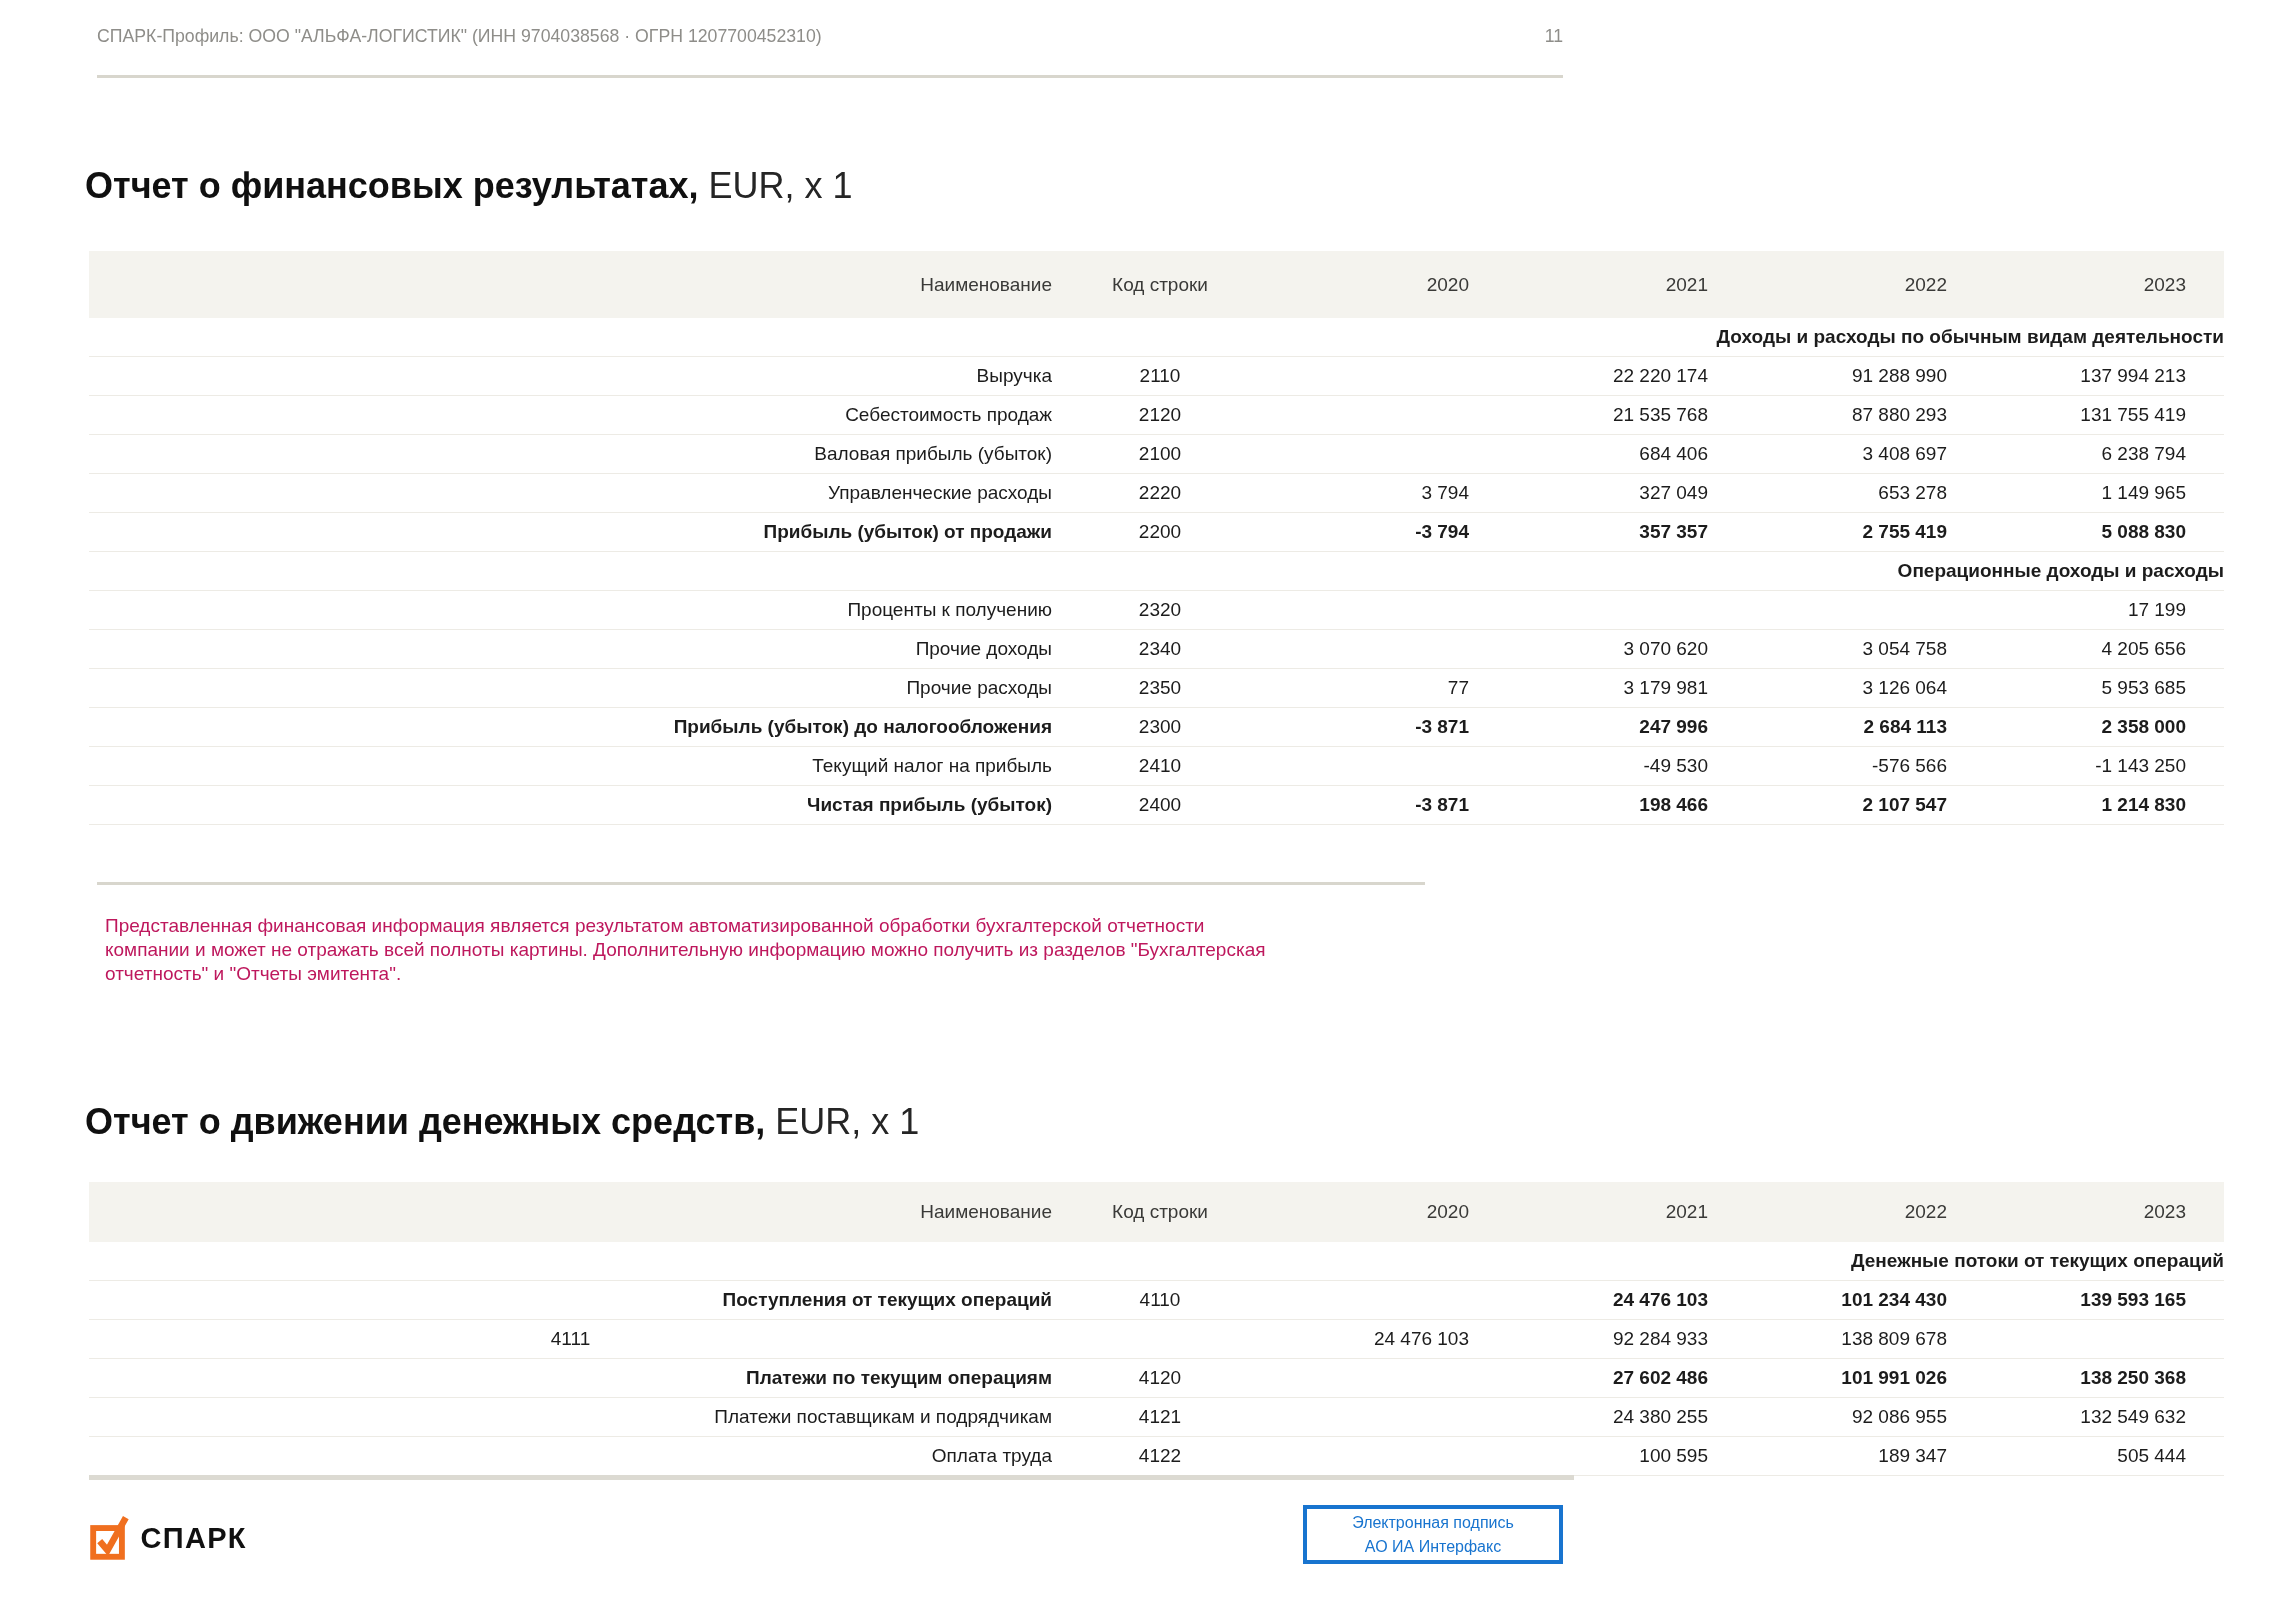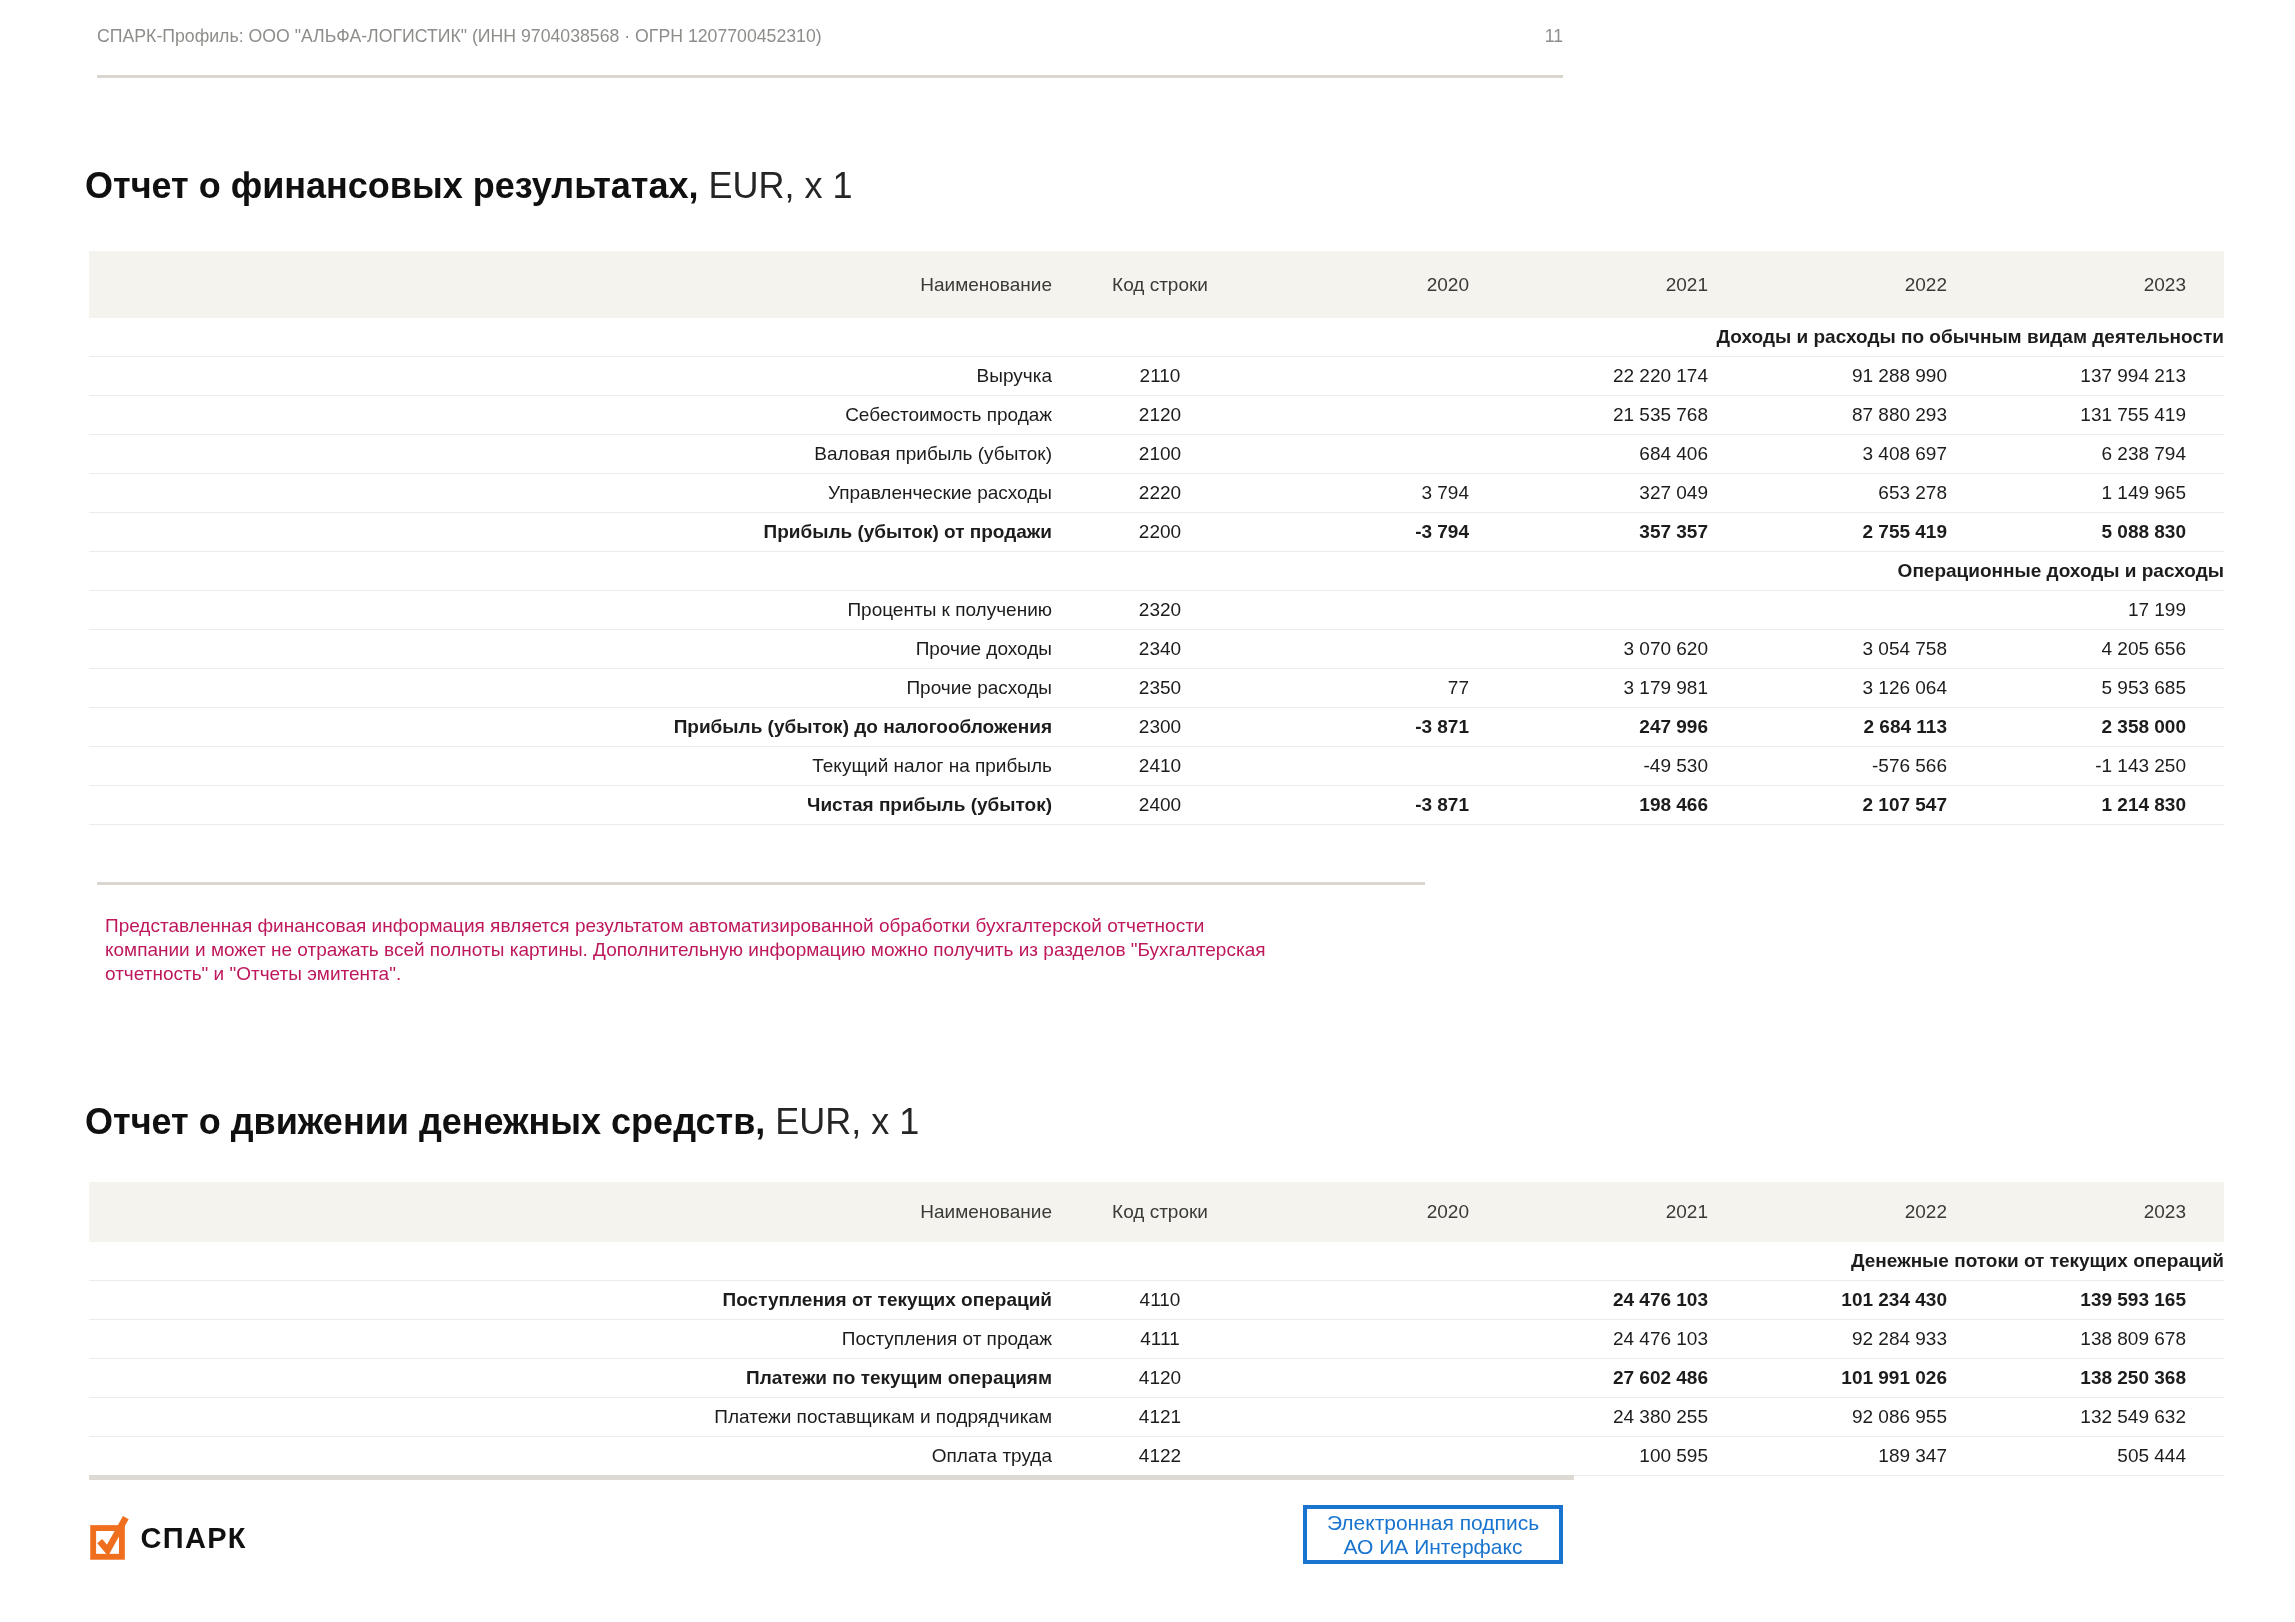--- a/index.html
+++ b/index.html
@@ -70,21 +70,21 @@
   
   .brand{
     position:absolute;left:89px;top:1515px;
     display:flex;align-items:center;gap:10.5px;
   }
   .brand-text{font-size:29px;font-weight:700;letter-spacing:1.3px;color:#111;}
   .sign-box{
     position:absolute;left:1303px;top:1505px;width:260px;height:59px;
     border:4.6px solid #1874cf;box-sizing:border-box;
     display:flex;flex-direction:column;justify-content:center;align-items:center;
-    font-size:21px;line-height:23.6px;color:#1874cf;text-align:center;
+    font-size:16px;line-height:23.6px;color:#1874cf;text-align:center;
   }
 </style>
 </head>
 <body>
 
 <div class="page">
 
   <div class="pghdr">
     <span>СПАРК-Профиль: ООО "АЛЬФА-ЛОГИСТИК" (ИНН 9704038568 · ОГРН 1207700452310)</span>
     <span>11</span>
@@ -220,21 +220,20 @@
         </div>
         <div class="trow total">
           <span class="cell name">Поступления от текущих операций</span>
           <span class="cell code">4110</span>
           <span class="cell val"></span>
           <span class="cell val">24 476 103</span>
           <span class="cell val">101 234 430</span>
           <span class="cell val">139 593 165</span>
         </div>
         <div class="trow item">
-          <span class="cell name">Поступления от продаж</span>
           <span class="cell code">4111</span>
           <span class="cell val"></span>
           <span class="cell val">24 476 103</span>
           <span class="cell val">92 284 933</span>
           <span class="cell val">138 809 678</span>
         </div>
         <div class="trow total">
           <span class="cell name">Платежи по текущим операциям</span>
           <span class="cell code">4120</span>
           <span class="cell val"></span>

